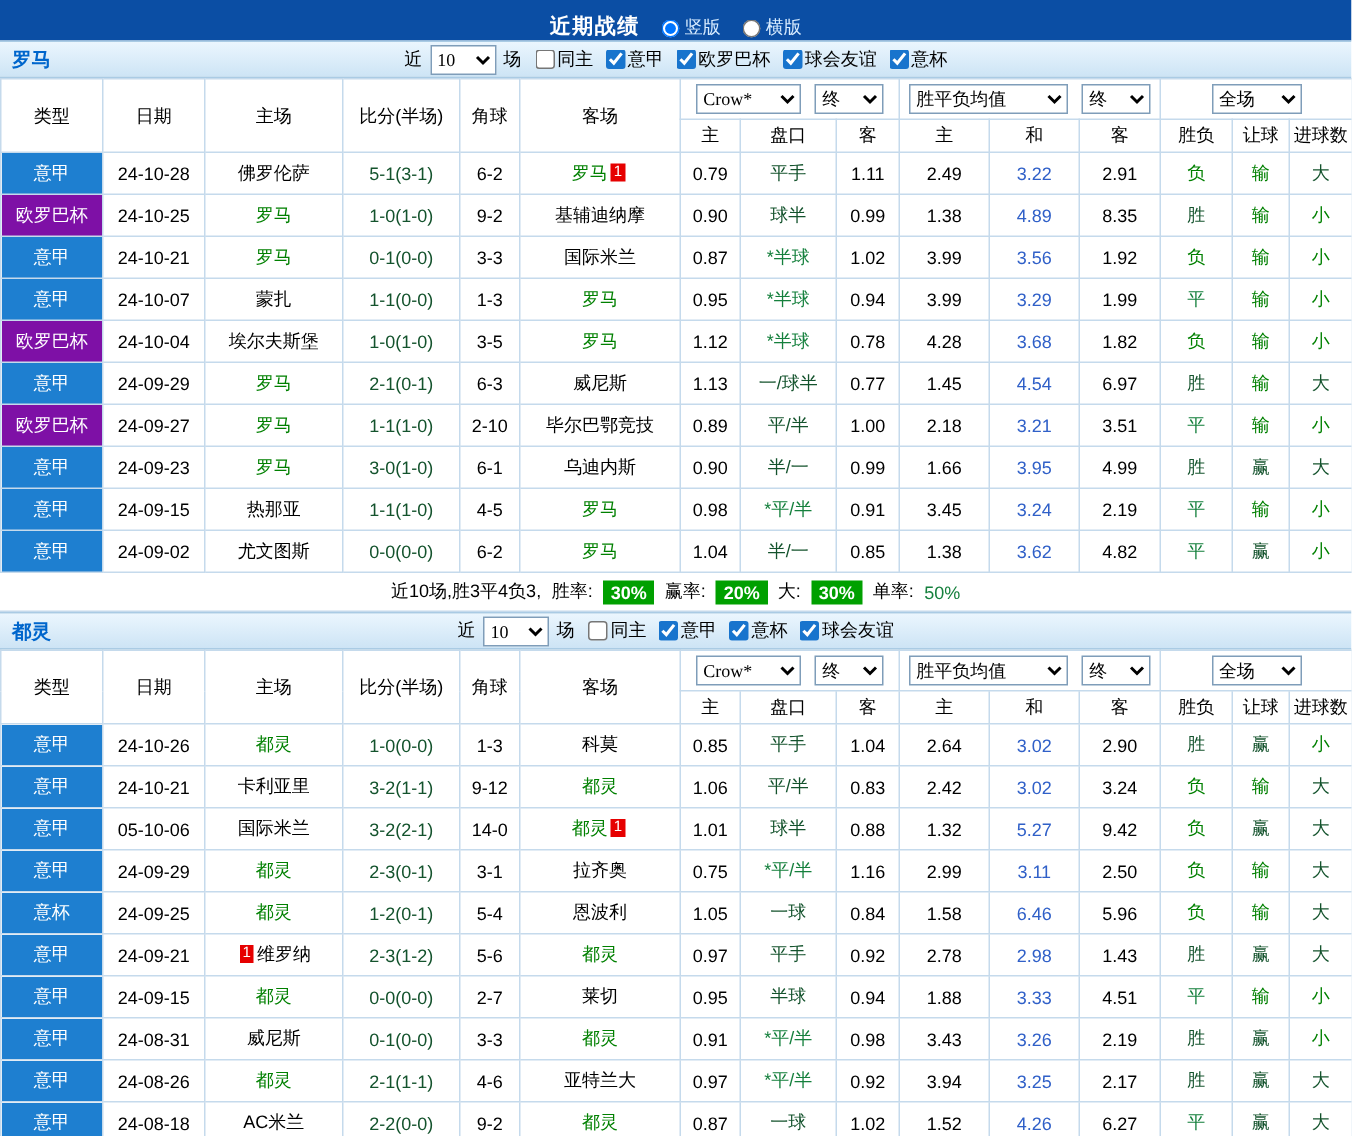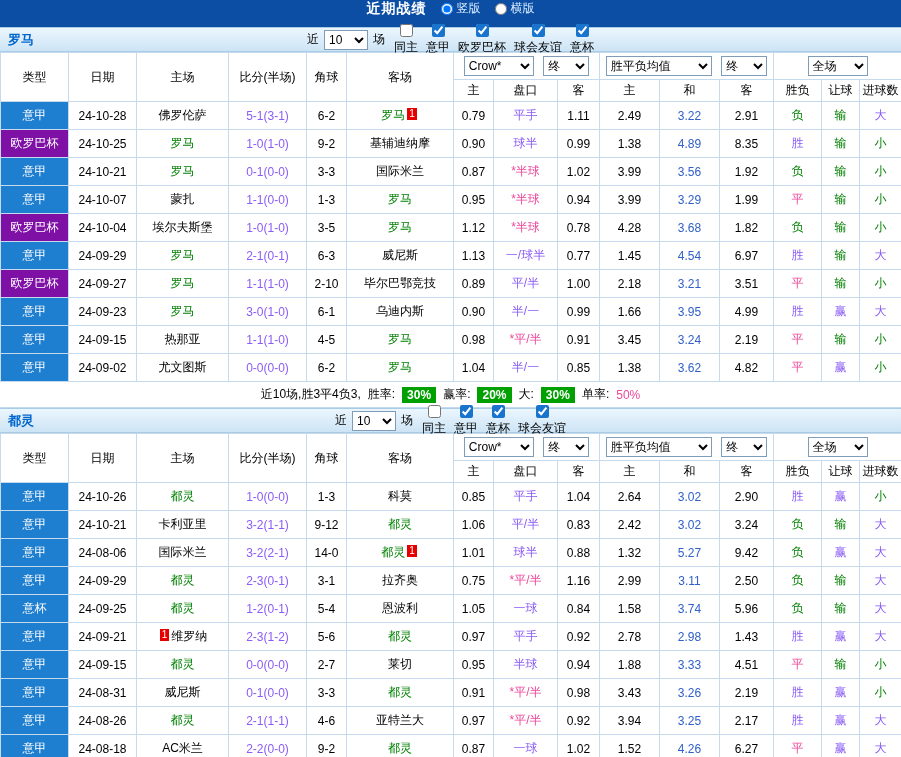--- a/index.html
+++ b/index.html
@@ -8,21 +8,21 @@
     background:#ffffff;
     font-family:"Liberation Sans","DejaVu Sans",sans-serif;
     font-size:12px;
     color:#000;
   }
   
   .topbar{
     height:27px;
     background:#0B4EA4;
     display:flex;
-    align-items:flex-start;
+    align-items:flex-end;
     justify-content:center;
     gap:14px;
   }
   .topbar-title{color:#ffffff;font-weight:bold;font-size:14px;letter-spacing:1px;}
   .radio-opt{display:inline-flex;align-items:center;gap:4px;color:#D8ECFF;font-size:12px;cursor:pointer;}
   .radio-opt input{width:12px;height:12px;margin:0;}
   
   .section-bar{
     height:25px;
     background:linear-gradient(180deg,#EBF6FE,#CDE4F5);
@@ -33,24 +33,24 @@
     padding:0 8px;
     position:relative;
     box-sizing:border-box;
   }
   .team-name{color:#0066CC;font-weight:bold;font-size:13px;z-index:1;}
   .filters{
     position:absolute;left:0;right:0;
     display:flex;justify-content:center;align-items:center;gap:5px;
   }
   .chk-group{display:inline-flex;align-items:center;gap:8px;margin-left:4px;}
-  .chk{display:inline-flex;align-items:center;gap:2px;cursor:pointer;flex-direction:column;}
+  .chk{display:inline-flex;align-items:center;gap:2px;cursor:pointer;}
   .chk input{width:13px;height:13px;margin:0;accent-color:#1874CD;}
   select{
-    font-family:Liberation Sans, sans-serif;
+    font-family:Liberation Serif, serif;
     font-size:12px;
     height:20px;
     border:1px solid #7F9DB9;
     background:#ffffff;
   }
   .sel-count{width:44px;}
   .sel-book{width:70px;}
   .sel-final{width:46px;}
   .sel-avg{width:106px;}
   .sel-scope{width:60px;}
@@ -65,23 +65,23 @@
     white-space:nowrap;
     overflow:hidden;
     font-size:12px;
   }
   .stats thead tr.ctrl-row th{height:26px;}
   .stats thead tr.label-row th{height:21px;}
   .stats tbody td{height:27px;}
   .ctrl-cell select{margin:0 3px;}
   .type-blue{background:#1E7FD0;color:#ffffff;}
   .type-purple{background:#7E10A6;color:#ffffff;}
-  .t-red{color:#8b5cf6;}
+  .t-red{color:#14532d;}
   .t-green{color:#008000;}
-  .t-blue{color:#ec4899;}
+  .t-blue{color:#15803d;}
   .t-dblue{color:#3060C8;}
   .red-badge{
     display:inline-block;
     background:#E60000;color:#ffffff;
     font-size:10px;line-height:12px;
     padding:0 2px;margin:0 2px;
     vertical-align:2px;
   }
   
   .summary{
@@ -481,21 +481,21 @@
         <td>0.83</td>
         <td>2.42</td>
         <td class="t-dblue">3.02</td>
         <td>3.24</td>
         <td class="t-green">负</td>
         <td class="t-green">输</td>
         <td class="t-red">大</td>
       </tr>
       <tr>
         <td class="type-cell type-blue">意甲</td>
-        <td>24-08-06</td>
+        <td>05-10-06</td>
         <td><span>国际米兰</span></td>
         <td class="t-red">3-2(2-1)</td>
         <td>14-0</td>
         <td><span class="t-green">都灵</span><span class="red-badge">1</span></td>
         <td>1.01</td>
         <td class="t-red">球半</td>
         <td>0.88</td>
         <td>1.32</td>
         <td class="t-dblue">5.27</td>
         <td>9.42</td>
@@ -524,21 +524,21 @@
         <td class="type-cell type-blue">意杯</td>
         <td>24-09-25</td>
         <td><span class="t-green">都灵</span></td>
         <td class="t-red">1-2(0-1)</td>
         <td>5-4</td>
         <td><span>恩波利</span></td>
         <td>1.05</td>
         <td class="t-red">一球</td>
         <td>0.84</td>
         <td>1.58</td>
-        <td class="t-dblue">3.74</td>
+        <td class="t-dblue">6.46</td>
         <td>5.96</td>
         <td class="t-green">负</td>
         <td class="t-green">输</td>
         <td class="t-red">大</td>
       </tr>
       <tr>
         <td class="type-cell type-blue">意甲</td>
         <td>24-09-21</td>
         <td><span class="red-badge">1</span><span>维罗纳</span></td>
         <td class="t-red">2-3(1-2)</td>

